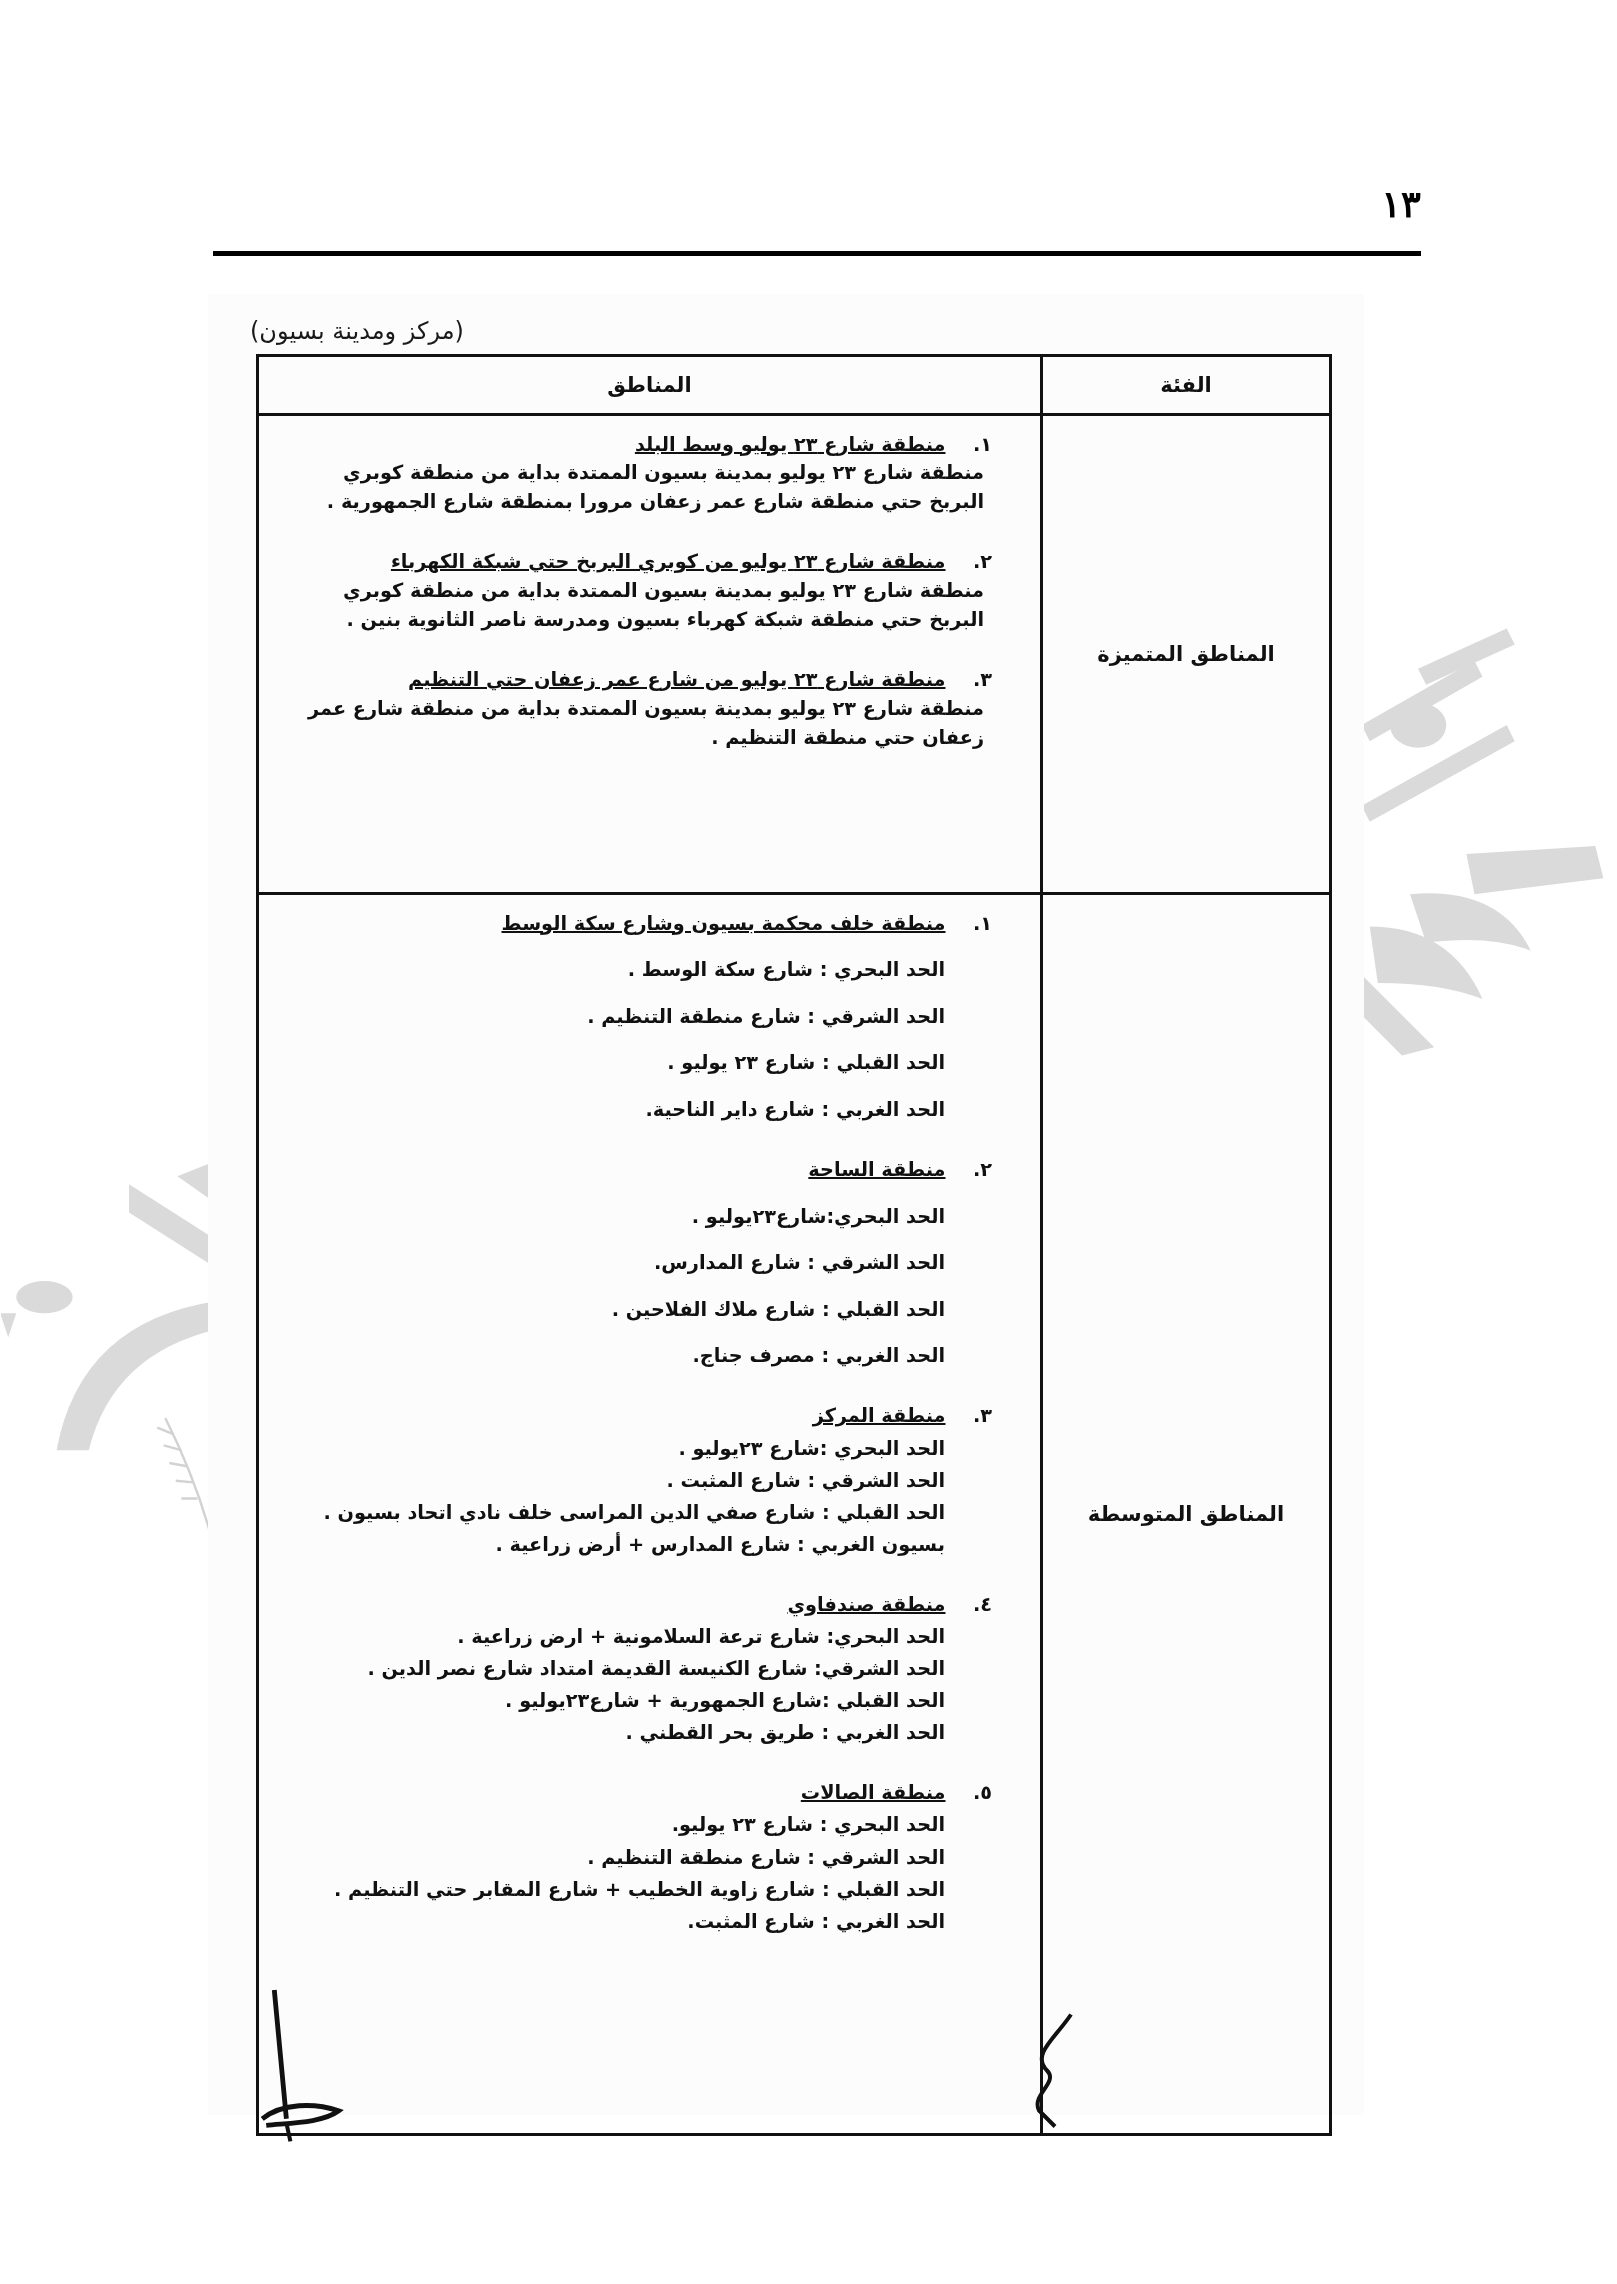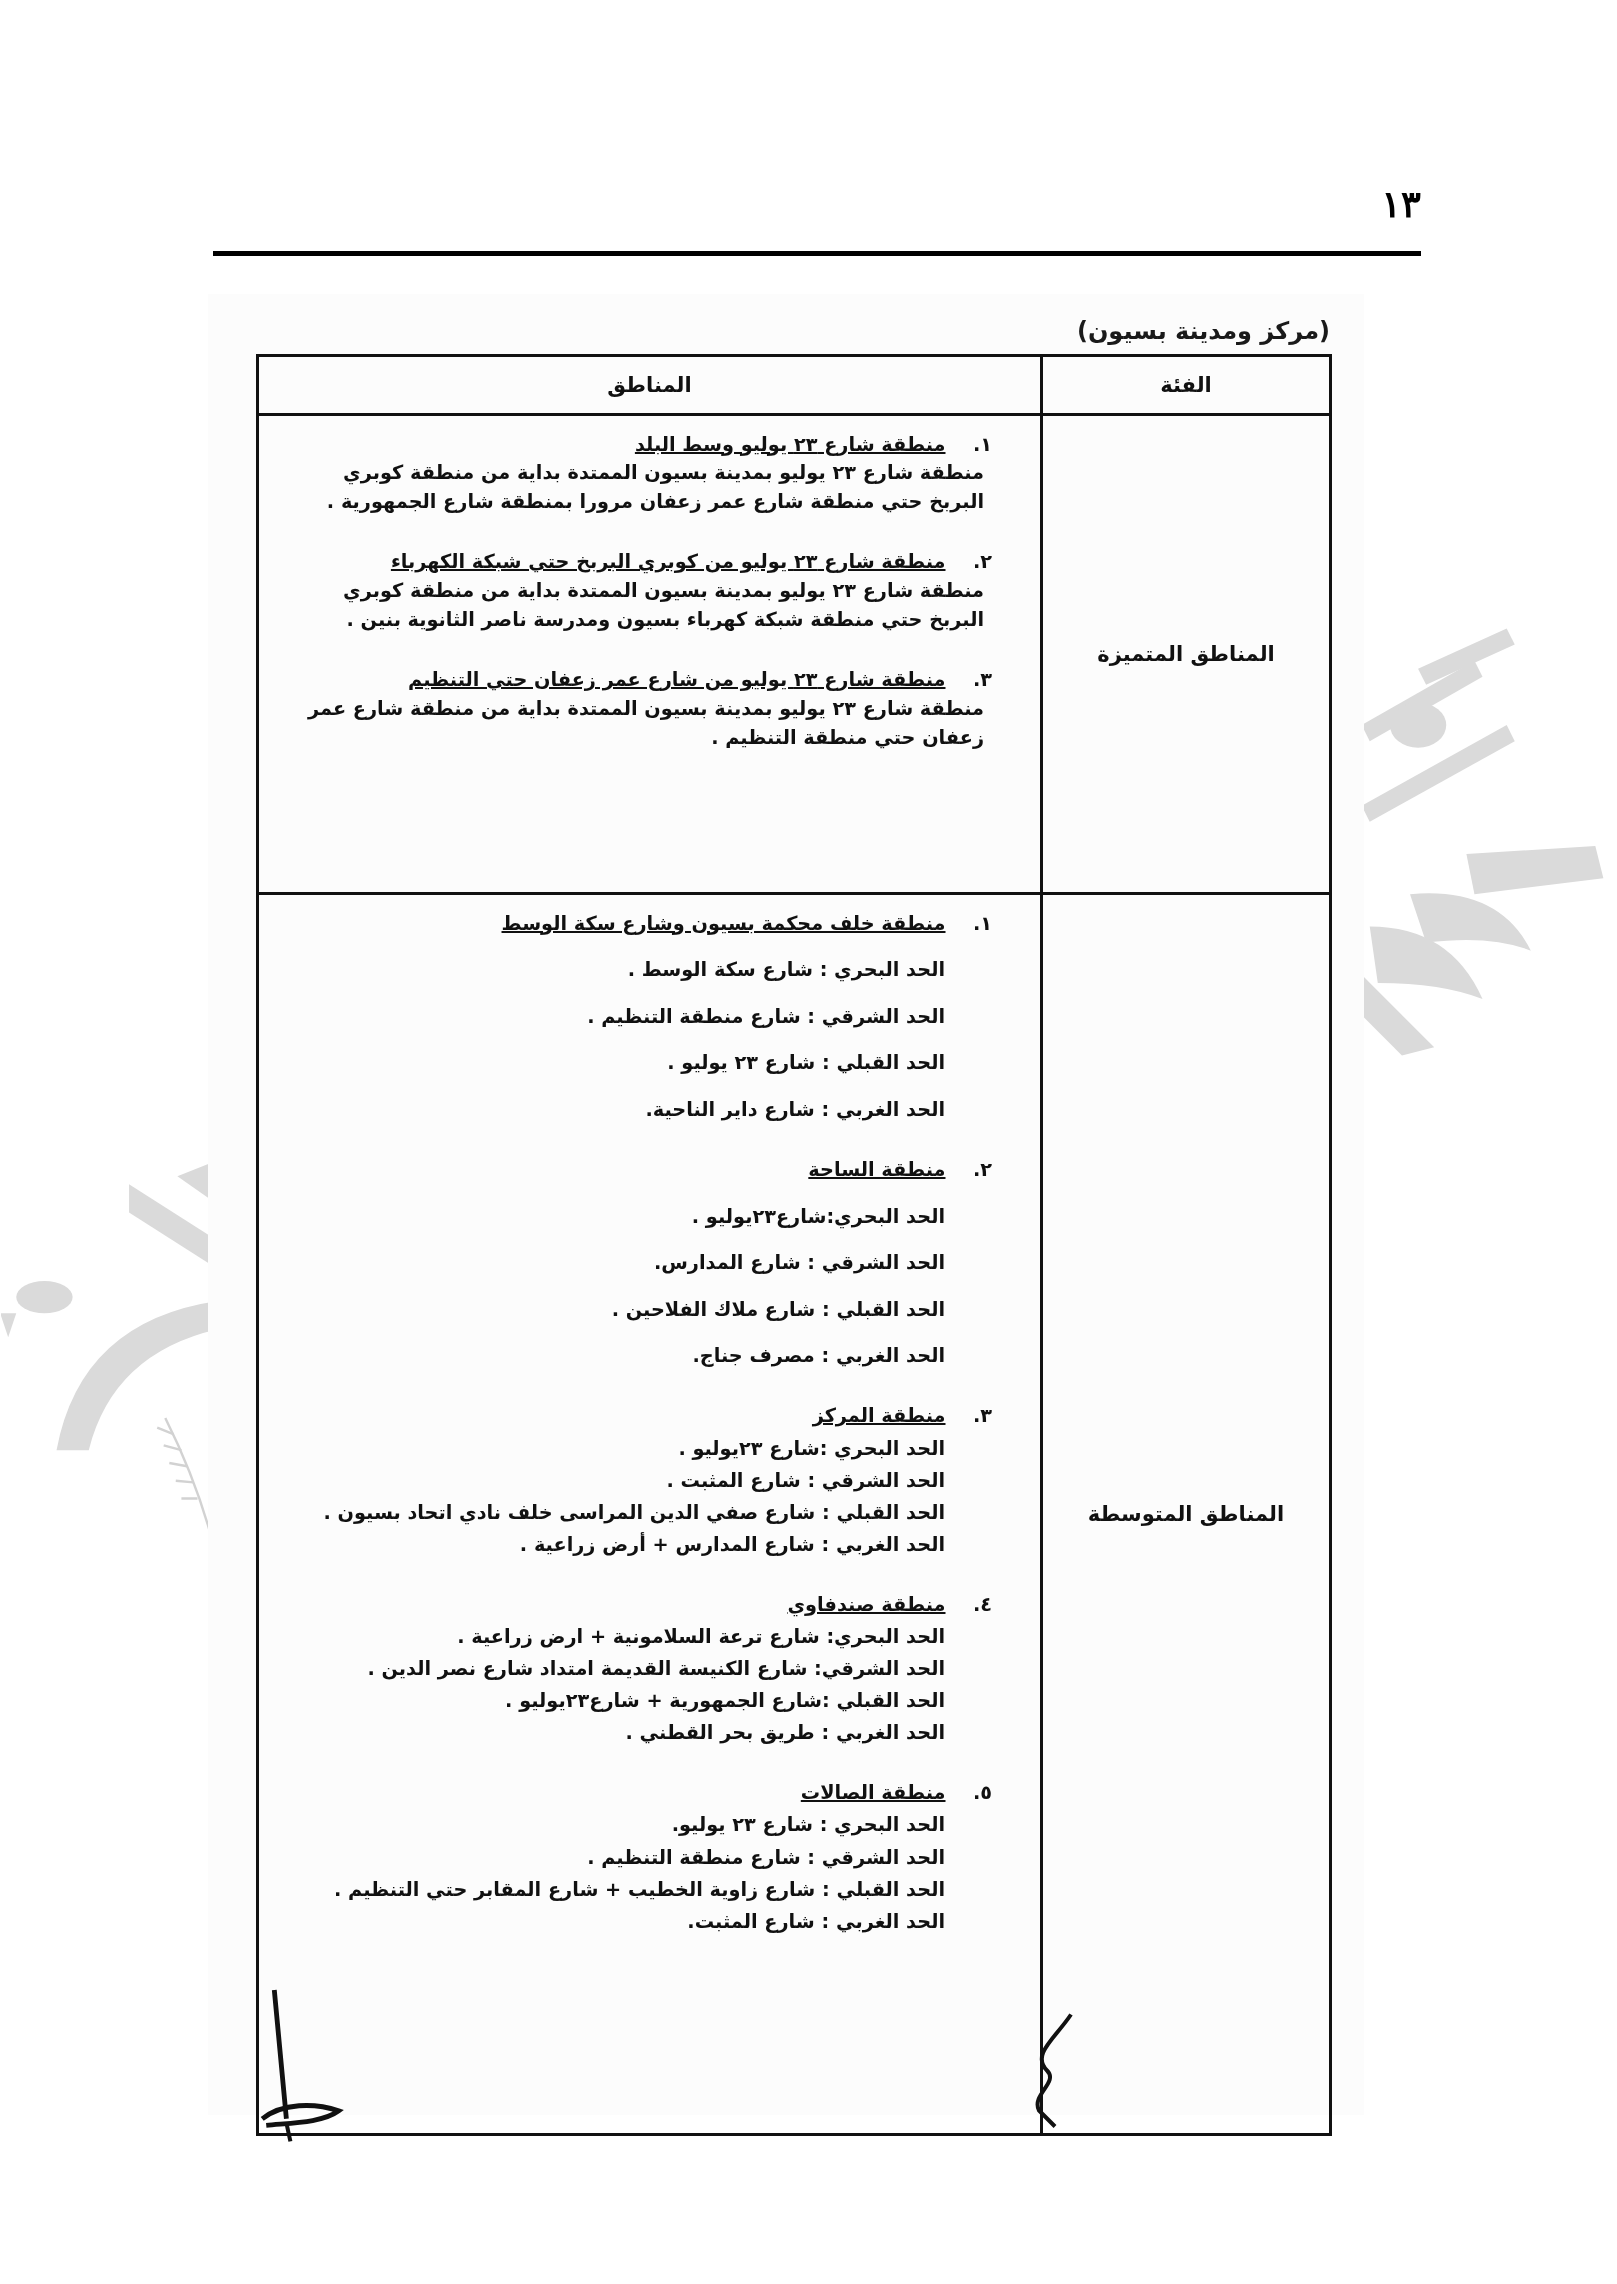--- a/index.html
+++ b/index.html
@@ -17,22 +17,22 @@
   .page-header .title { letter-spacing: 0; }
   .page-header .page-number { direction: rtl; }
   .header-rule {
     position: absolute; top: 251px; left: 213px; width: 1208px; height: 4.8px; background: #000;
   }
   .scan {
     position: absolute; top: 294px; left: 208px; width: 1156px; height: 1821px;
     background: #fcfcfc; z-index: 1;
   }
   .subtitle {
-    position: absolute; top: 317px; left: 250px; width: 1080px; text-align: right;
-    font-weight: bold; font-size: 24px; color: #1a1a1a; z-index: 2;
+    position: absolute; top: 317px; left: 250px; width: 1080px; text-align: left;
+    font-weight: normal; font-size: 24px; color: #1a1a1a; z-index: 2;
   }
   table.zones {
     position: absolute; top: 354px; left: 256px; width: 1076px; z-index: 2;
     border-collapse: collapse; direction: rtl;
   }
   table.zones td, table.zones th {
     border: 3.2px solid #111; vertical-align: top; padding: 0;
   }
   table.zones th {
     height: 56px; font-size: 21px; font-weight: bold; text-align: center; vertical-align: middle;
@@ -145,21 +145,21 @@
         <div class="boundary">الحد الغربي : مصرف جناج.</div>
       </div>
       <div class="zone-item compact">
         <div class="zone-title">
           <span class="zone-num">٣.</span>
           <span class="zone-name">منطقة المركز</span>
         </div>
         <div class="boundary">الحد البحري :شارع ٢٣يوليو .</div>
         <div class="boundary">الحد الشرقي : شارع المثبت .</div>
         <div class="boundary">الحد القبلي : شارع صفي الدين المراسى خلف نادي اتحاد بسيون .</div>
-        <div class="boundary">الحد الغربي : شارع المدارس + أرض زراعية .</div>
+        <div class="boundary">بسيون الغربي : شارع المدارس + أرض زراعية .</div>
       </div>
       <div class="zone-item compact">
         <div class="zone-title">
           <span class="zone-num">٤.</span>
           <span class="zone-name">منطقة صندفاوي</span>
         </div>
         <div class="boundary">الحد البحري: شارع ترعة السلامونية + ارض زراعية .</div>
         <div class="boundary">الحد الشرقي: شارع الكنيسة القديمة امتداد شارع نصر الدين .</div>
         <div class="boundary">الحد القبلي :شارع الجمهورية + شارع٢٣يوليو .</div>
         <div class="boundary">الحد الغربي : طريق بحر القطني .</div>

